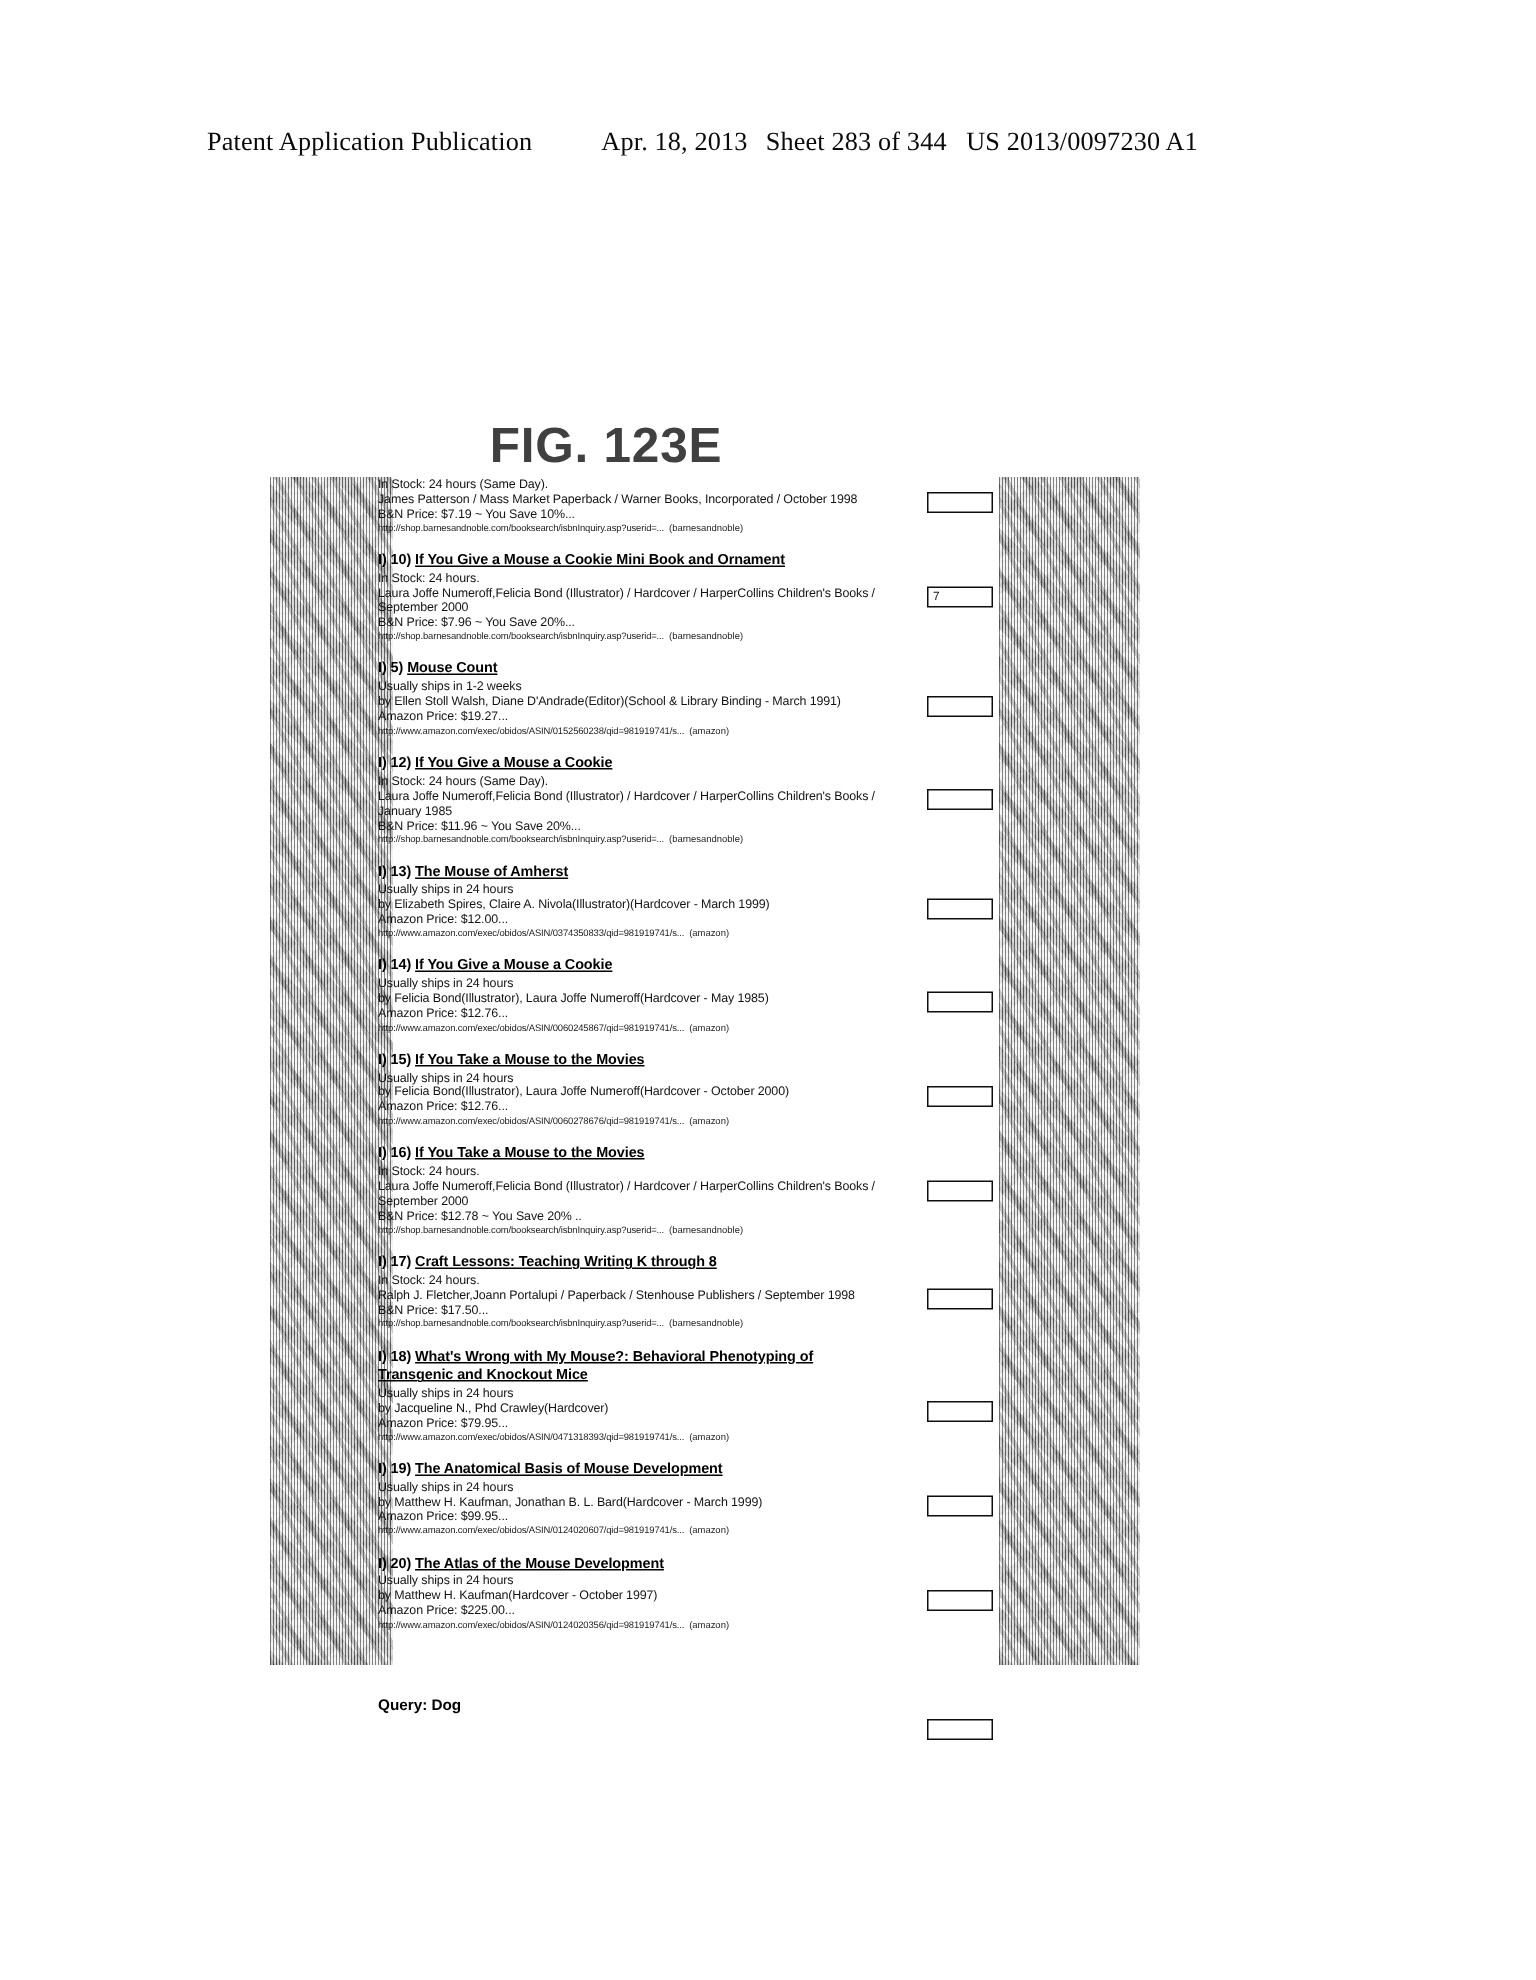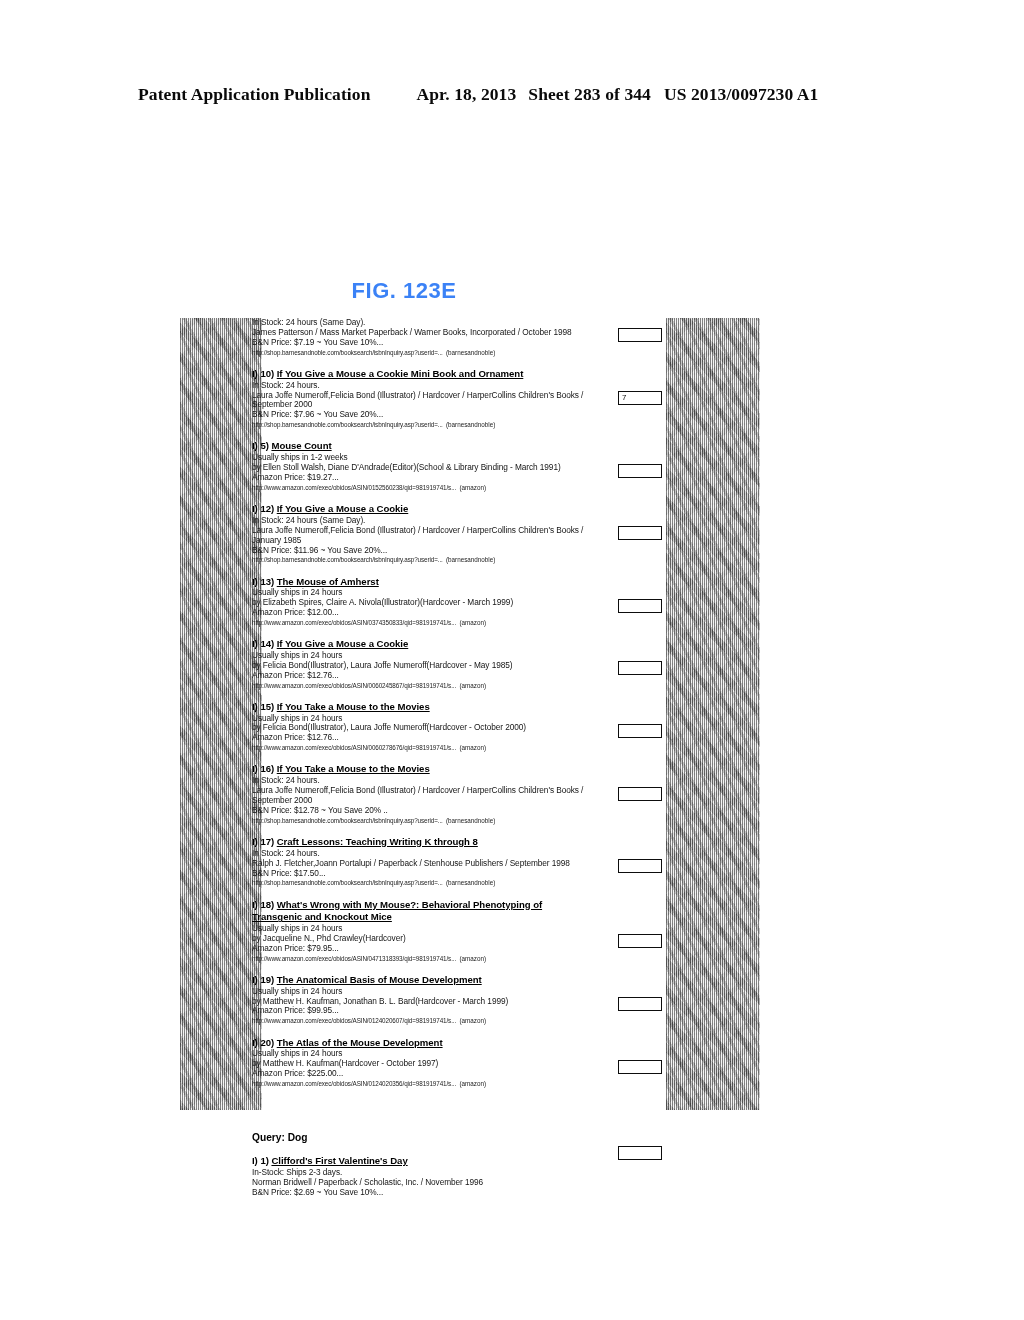--- a/index.html
+++ b/index.html
@@ -15,42 +15,42 @@
     -webkit-font-smoothing: none;
   }
 
   
   .page-header {
     position: absolute;
     left: 138px;
     top: 84px;
     width: 748px;
     font-family: "Liberation Serif", serif;
-    font-weight: bold;
+    font-weight: normal;
     font-size: 17.5px;
     color: #0a0a0a;
     letter-spacing: 0.1px;
     white-space: nowrap;
   }
   .page-header .gap-a { display: inline-block; width: 46px; }
   .page-header .gap-b { display: inline-block; width: 12px; }
   .page-header .gap-c { display: inline-block; width: 13px; }
 
   
   .fig-caption {
     position: absolute;
     left: 0;
     top: 278px;
     width: 808px;
     text-align: center;
     font-family: "Liberation Sans", sans-serif;
     font-weight: bold;
-    font-size: 22px;
+    font-size: 33px;
     letter-spacing: 0.5px;
-    color: #3b82f6;
+    color: #404040;
   }
 
   
   .figure {
     position: absolute;
     left: 180px;
     top: 318px;
     width: 580px;
     height: 792px;
   }
@@ -261,26 +261,20 @@
       <div class="entry">
         <div class="e-title"><span class="num">I) 20)</span> <span class="ttl">The Atlas of the Mouse Development</span></div>
         <div class="e-line">Usually ships in 24 hours</div>
         <div class="e-line">by Matthew H. Kaufman(Hardcover - October 1997)</div>
         <div class="e-line">Amazon Price: $225.00...</div>
         <div class="e-url"><span>http://www.amazon.com/exec/obidos/ASIN/0124020356/qid=981919741/s...</span>&nbsp;&nbsp;<span class="src">(amazon)</span></div>
       </div>
       <div class="spacer-md"></div>
       <div class="query-head">Query: Dog</div>
       <div class="spacer-md"></div>
-      <div class="entry">
-        <div class="e-title"><span class="num">I) 1)</span> <span class="ttl">Clifford's First Valentine's Day</span></div>
-        <div class="e-line">In-Stock: Ships 2-3 days.</div>
-        <div class="e-line">Norman Bridwell / Paperback / Scholastic, Inc. / November 1996</div>
-        <div class="e-line">B&amp;N Price: $2.69 ~ You Save 10%...</div>
-      </div>
     </div>
 
 <div class="mark-box" style="left: 438px; top: 10.4062px;"></div>
     <div class="mark-box" style="left: 438px; top: 73.0312px;"><span>7</span></div>
     <div class="mark-box" style="left: 438px; top: 145.562px;"></div>
     <div class="mark-box" style="left: 438px; top: 208.188px;"></div>
     <div class="mark-box" style="left: 438px; top: 280.719px;"></div>
     <div class="mark-box" style="left: 438px; top: 343.344px;"></div>
     <div class="mark-box" style="left: 438px; top: 405.969px;"></div>
     <div class="mark-box" style="left: 438px; top: 468.594px;"></div>

